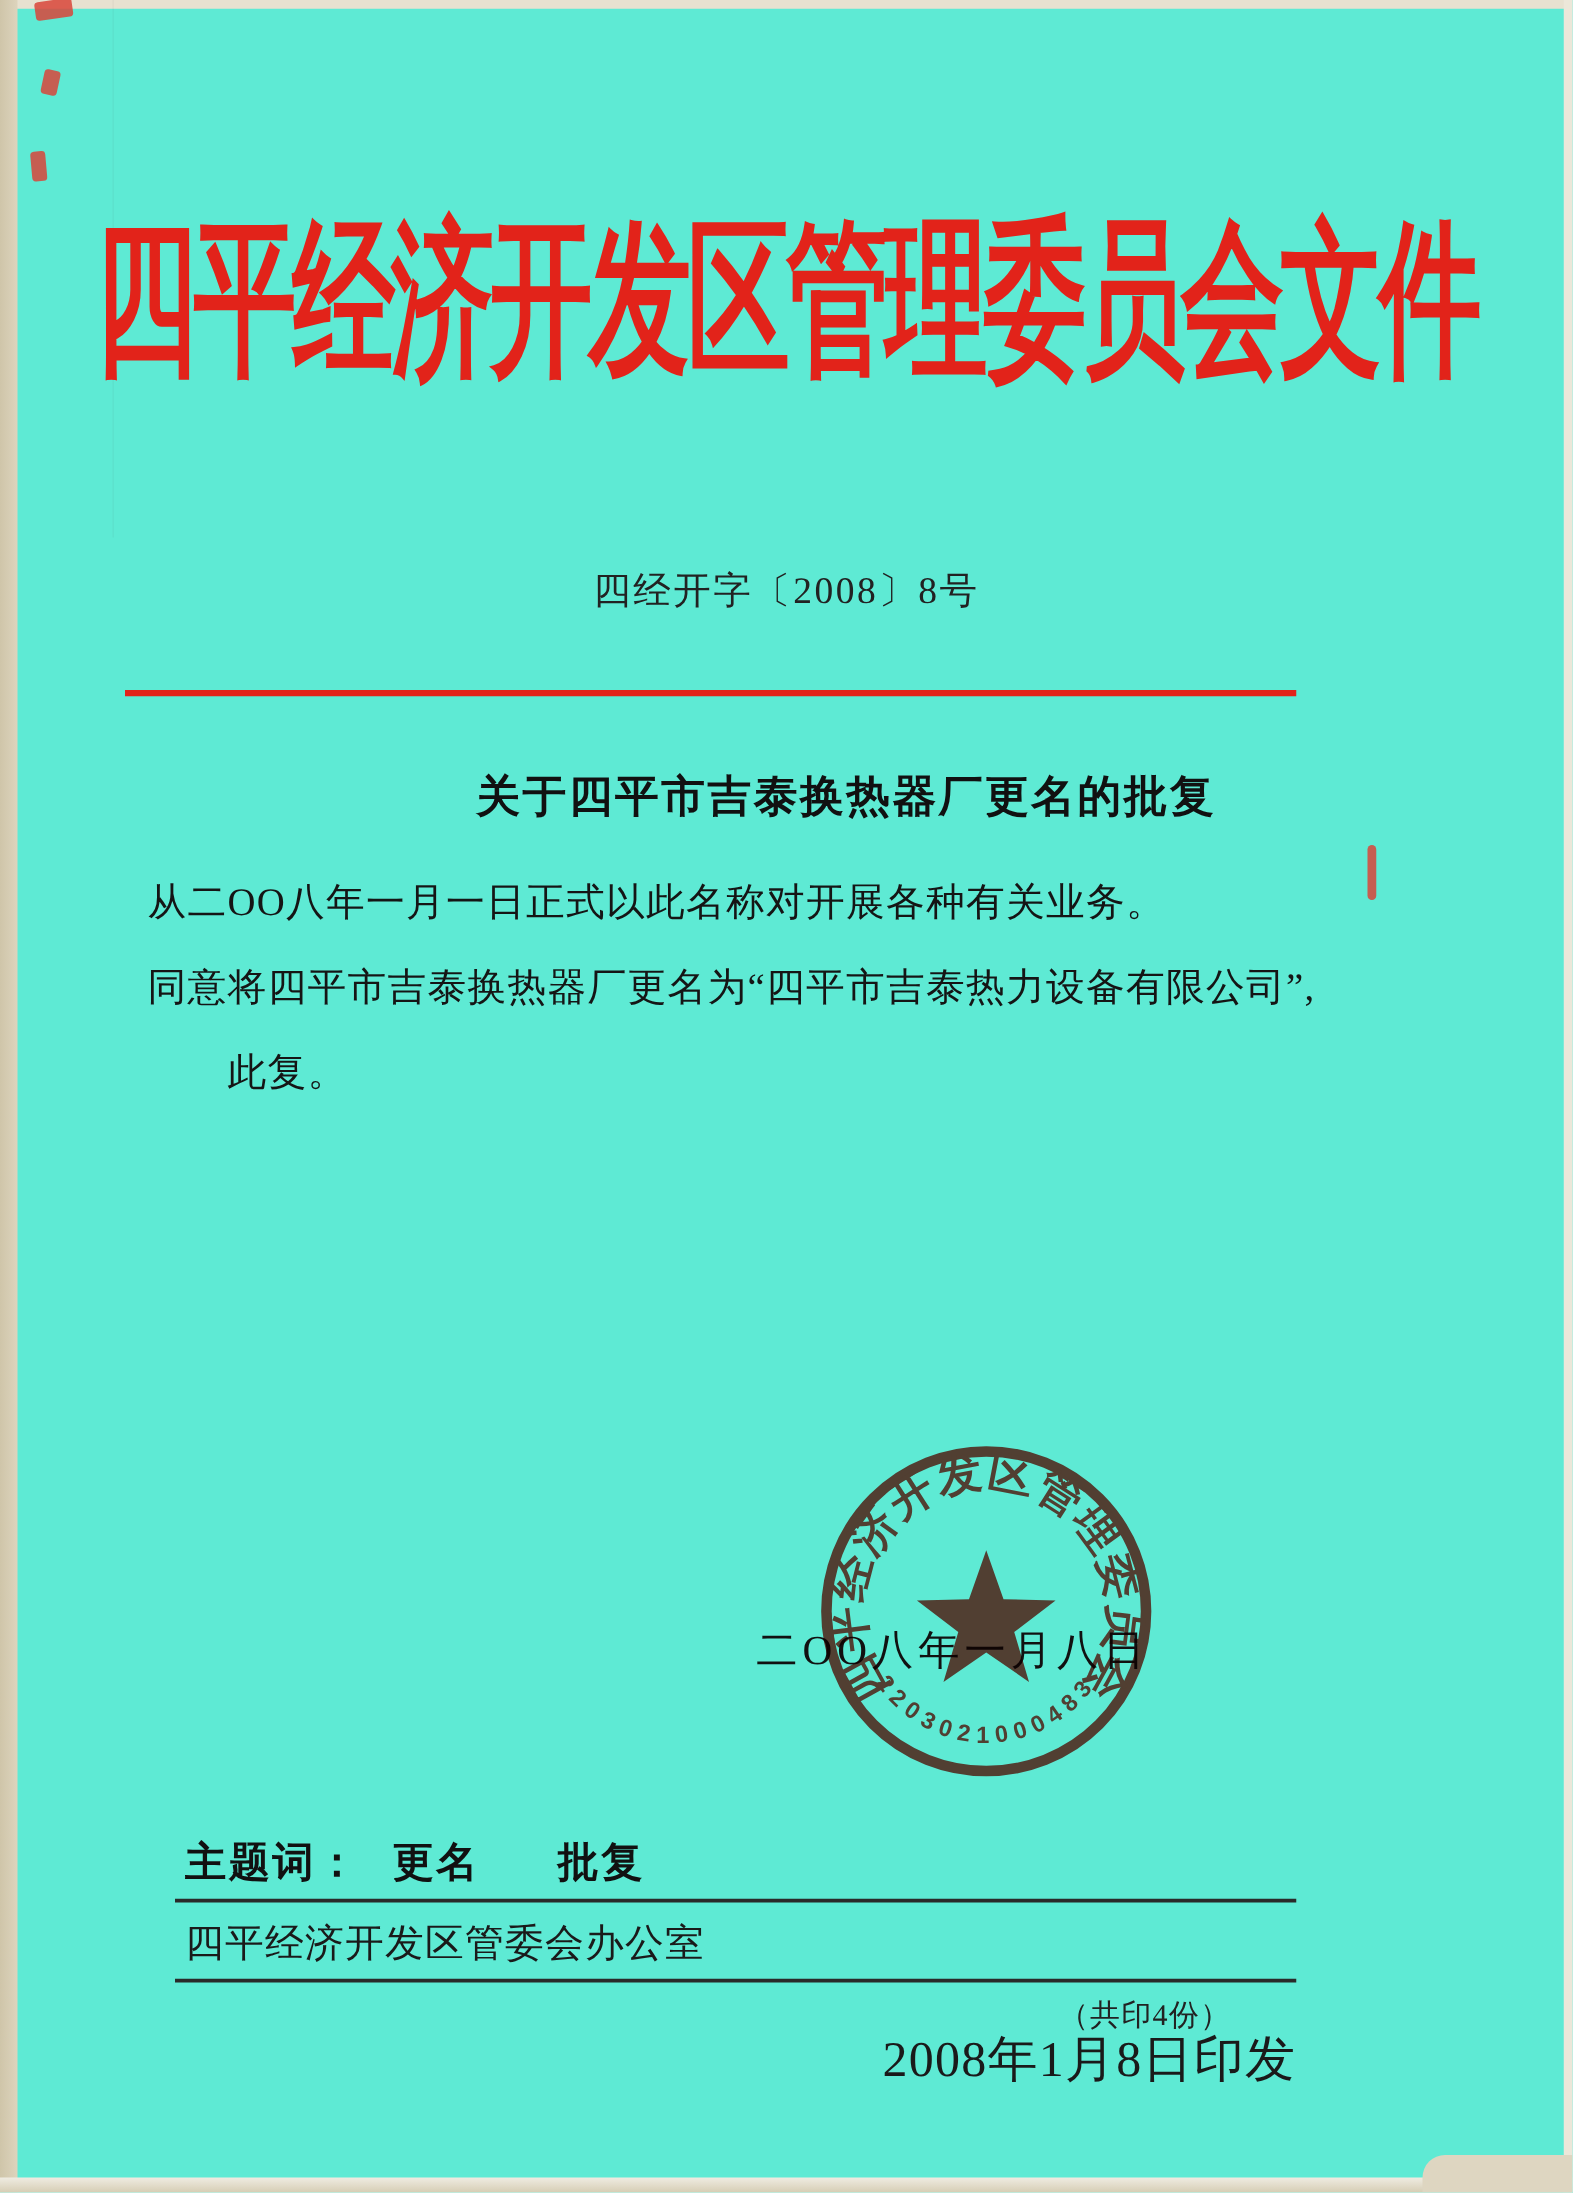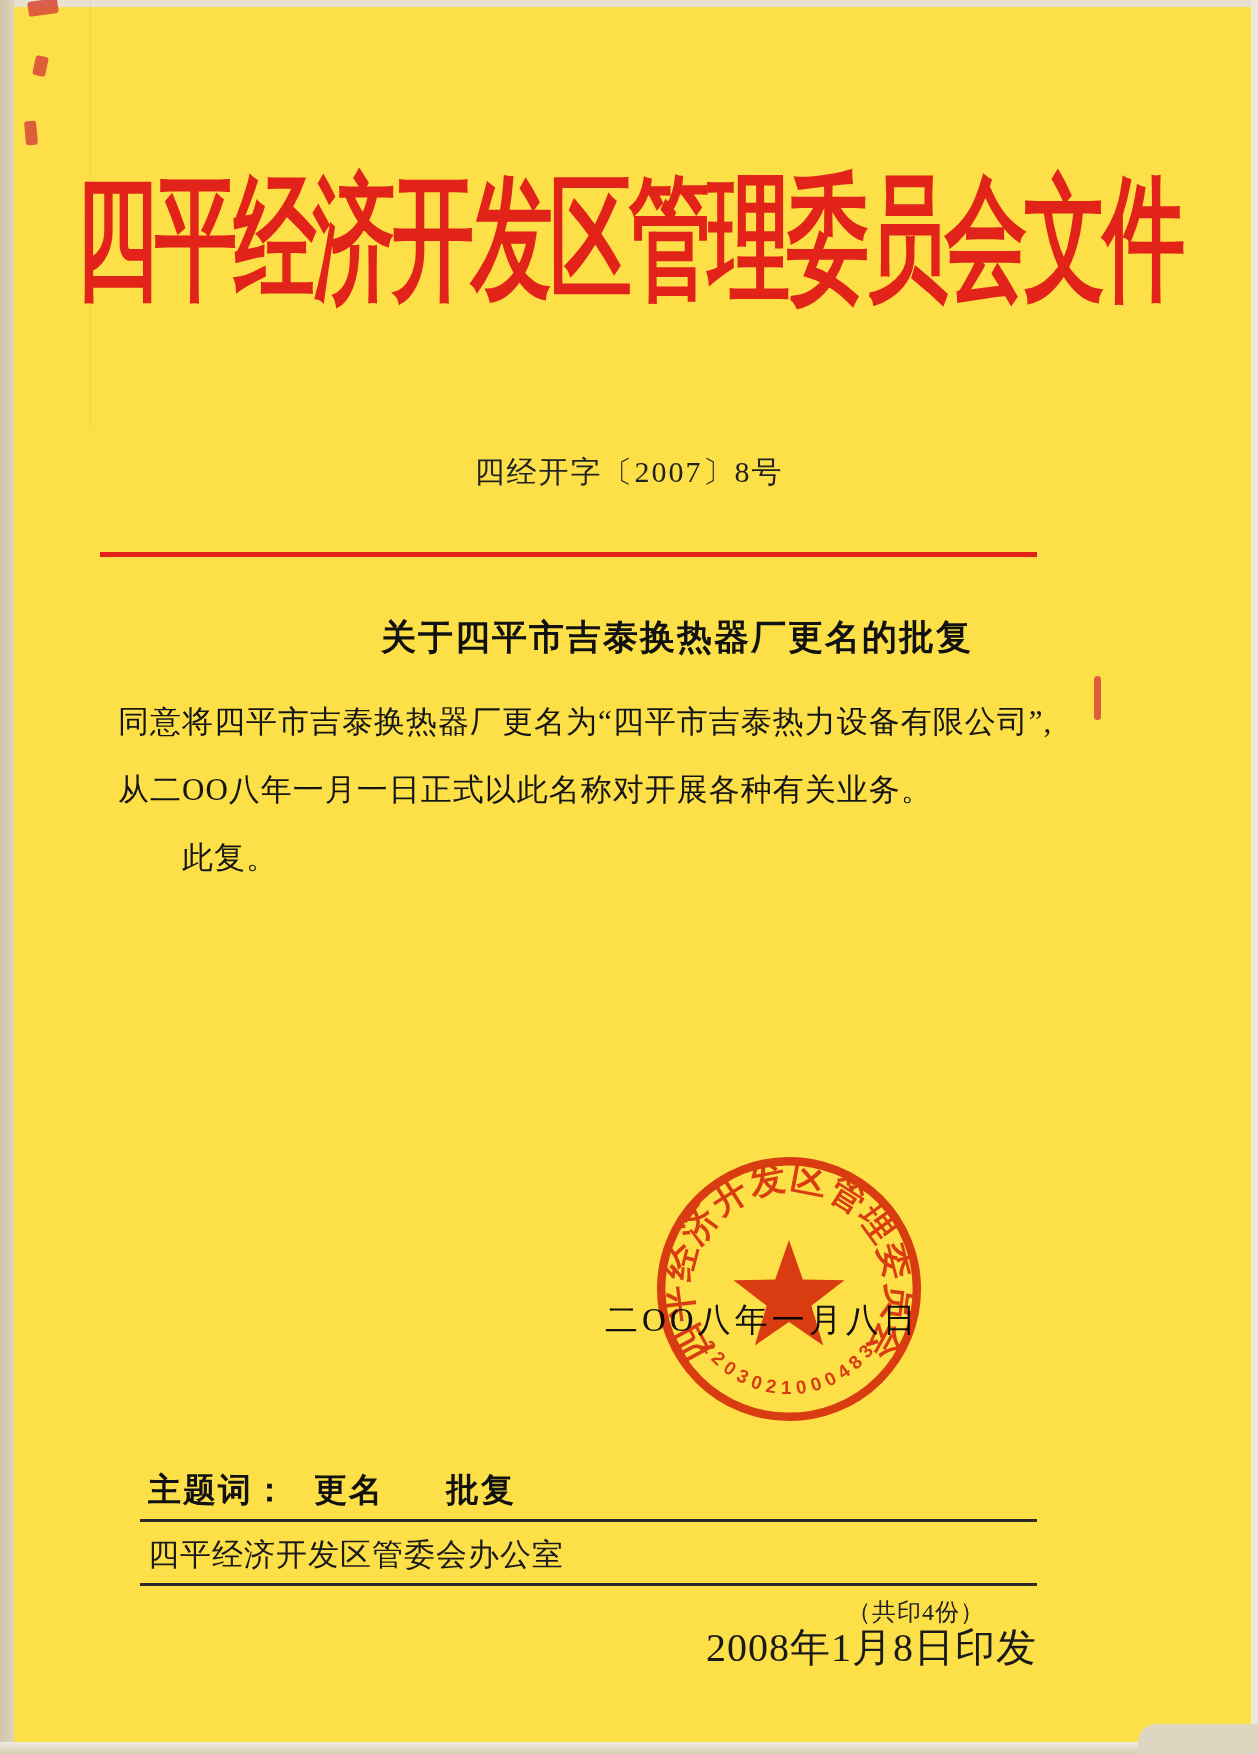--- a/index.html
+++ b/index.html
@@ -1,19 +1,19 @@
 <!DOCTYPE html>
 <html lang="zh"><head>
 <meta charset="utf-8">
 <style>
   html,body{margin:0;padding:0;background:#efece4;}
   .scan{
     position:relative;
     width:1258px;height:1754px;
-    background:#fde047;
+    background:#5eead4;
     overflow:hidden;
     font-family:"Liberation Serif","DejaVu Serif",serif;
     color:#1c1c1c;
   }
   
   .edge-left{position:absolute;left:0;top:0;width:14px;height:100%;background:linear-gradient(90deg,#cfc5a9,#ddd4bd);}
   .edge-top{position:absolute;left:0;top:0;width:100%;height:7px;background:#e7e1d0;}
   .edge-right{position:absolute;right:0;top:0;width:7px;height:100%;background:#ece7d9;}
   .edge-bottom{position:absolute;left:0;bottom:0;width:100%;height:12px;background:linear-gradient(0deg,#d6cdb4,#efece2);}
   .corner-br{position:absolute;right:0;bottom:0;width:120px;height:30px;background:#ded6c1;border-top-left-radius:18px;}
@@ -80,29 +80,29 @@
   <div class="edge-bottom"></div>
   <div class="corner-br"></div>
   <div class="crease"></div>
   <div class="artifact a1"></div>
   <div class="artifact a2"></div>
   <div class="artifact a3"></div>
   <div class="artifact a4"></div>
 
   <div class="header-title" style="color: rgb(226, 35, 26);">四平经济开发区管理委员会文件</div>
 
-  <div class="doc-number">四经开字〔2007〕8号</div>
+  <div class="doc-number">四经开字〔2008〕8号</div>
 
   <div class="red-rule" style="background: rgb(226, 35, 26);"></div>
 
   <div class="doc-title">关于四平市吉泰换热器厂更名的批复</div>
 
   <div class="body-block">
+    <div class="body-line">从二OO八年一月一日正式以此名称对开展各种有关业务。</div>
     <div class="body-line">同意将四平市吉泰换热器厂更名为“四平市吉泰热力设备有限公司”,</div>
-    <div class="body-line">从二OO八年一月一日正式以此名称对开展各种有关业务。</div>
     <div class="body-line indent">此复。</div>
   </div>
 
   <div class="date-line">二OO八年一月八日</div>
 
   <svg class="stamp" viewBox="0 0 300 300" xmlns="http://www.w3.org/2000/svg">
     <g fill="none" stroke="#d93a31">
       <circle cx="150" cy="150" r="136" stroke-width="9"></circle>
     </g>
     <path id="sealTopArc" d="M 69.6 217.5 A 105 105 0 1 1 230.4 217.5" fill="none"></path>

